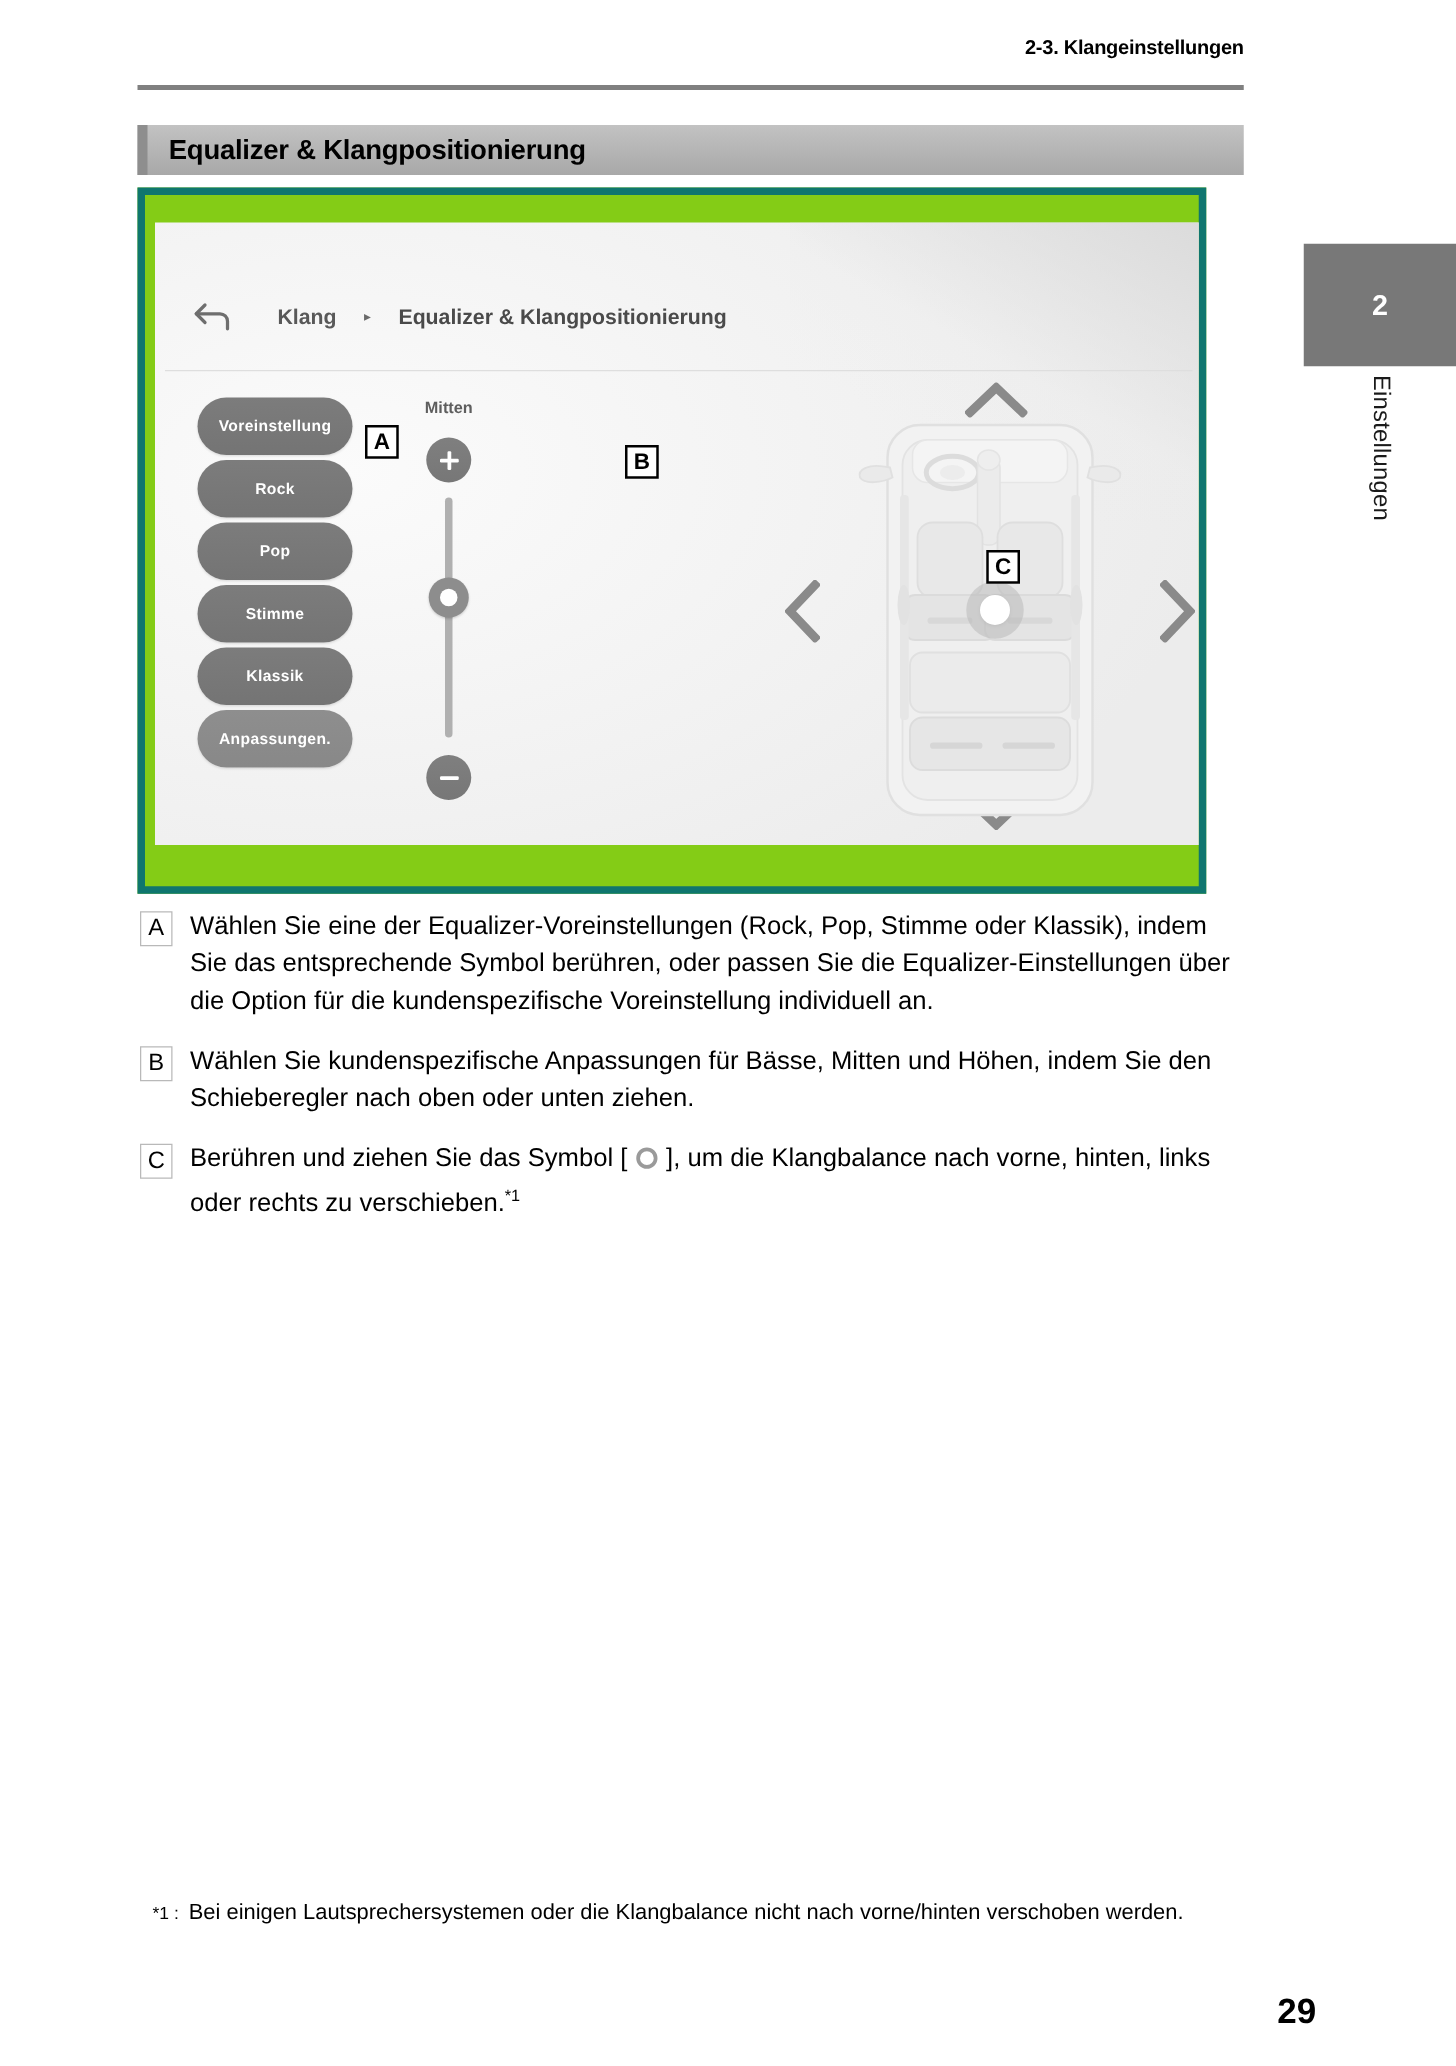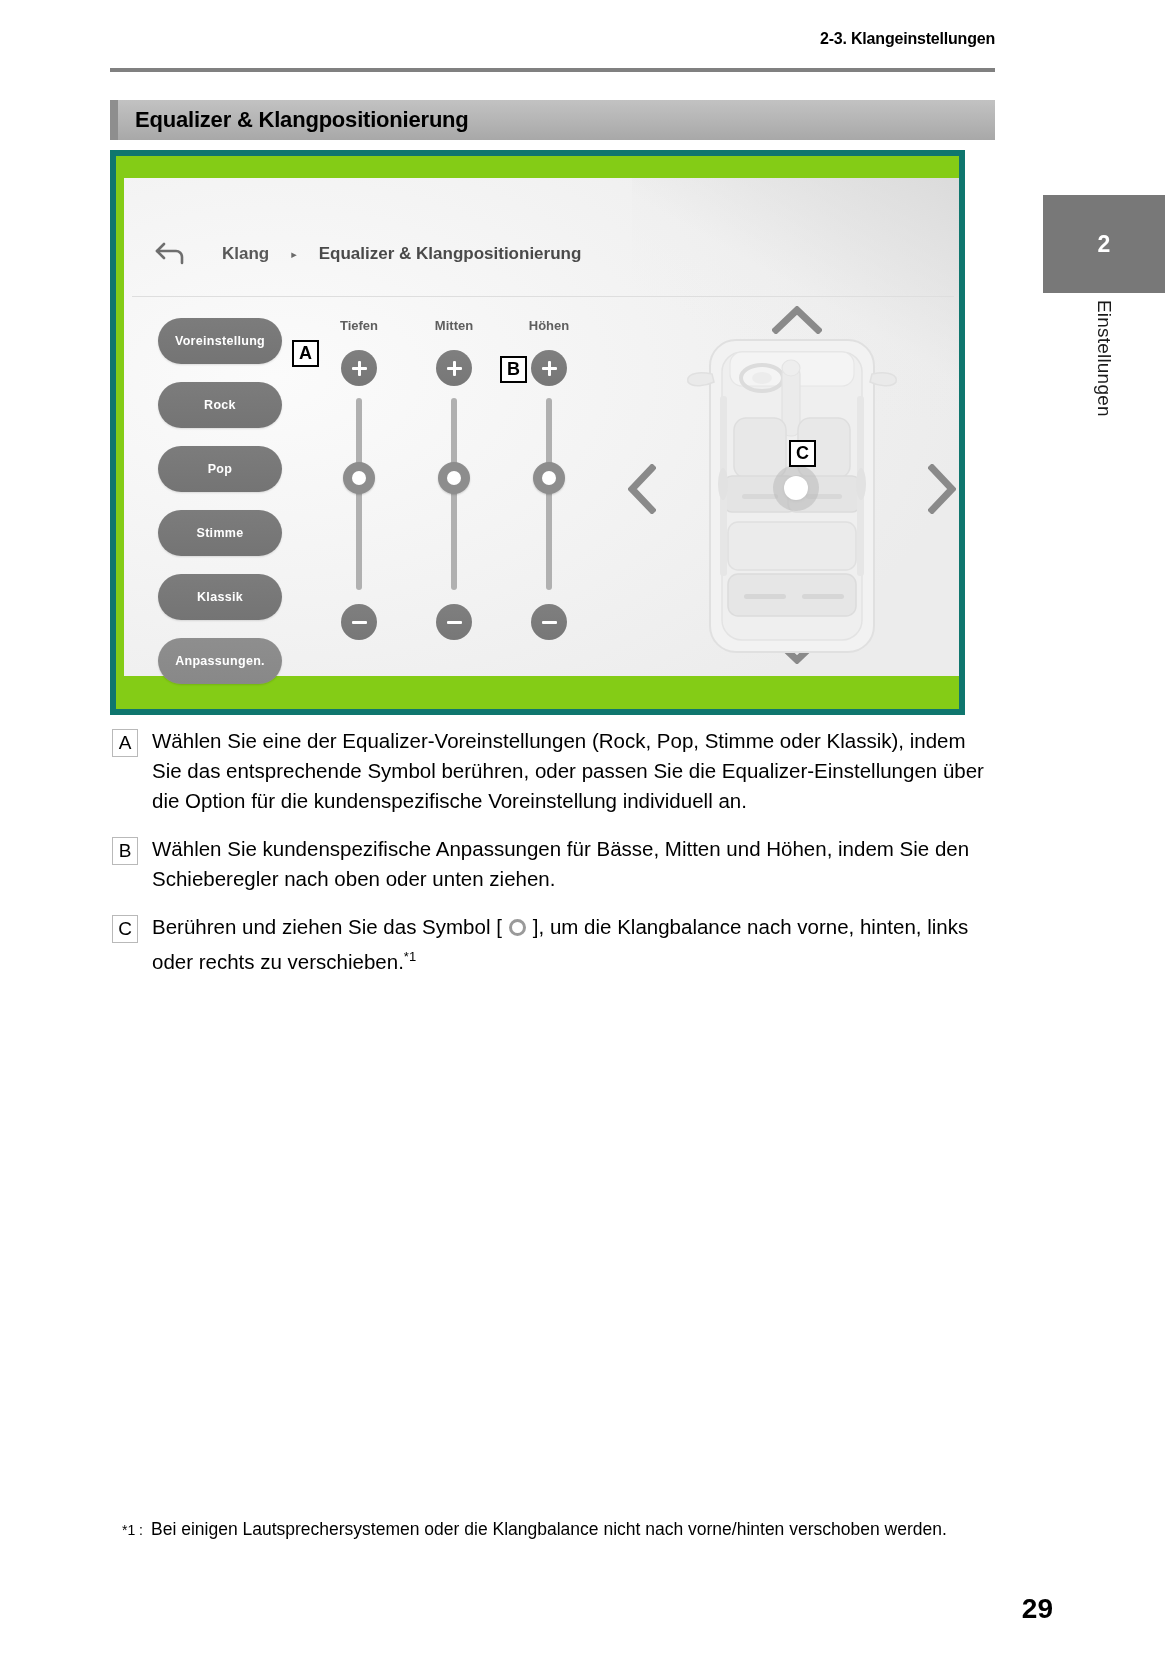--- a/index.html
+++ b/index.html
@@ -126,21 +126,21 @@
   }
 
   
   .presets {
     position: absolute;
     top: 140px;
     left: 34px;
     width: 124px;
     display: flex;
     flex-direction: column;
-    gap: 18px;
+    gap: 4px;
   }
   .preset-btn {
     width: 124px;
     height: 46px;
     border-radius: 23px;
     display: flex;
     align-items: center;
     justify-content: center;
     color: #ffffff;
     font-size: 12.5px;
@@ -426,58 +426,34 @@
       <div class="preset-btn">
         <span>Klassik</span>
       </div>
       <div class="preset-btn light">
         <span>Anpassungen.</span>
       </div>
     </div>
 
     <div class="sliders">
 
-      <div class="slider-col">
-        <div class="slider-label">Tiefen</div>
-        <div class="round-btn plus">
-          <span class="glyph-h"></span>
-          <span class="glyph-v"></span>
-        </div>
-        <div class="slider-track"></div>
-        <div class="slider-thumb"></div>
-        <div class="round-btn minus">
-          <span class="glyph-h"></span>
-        </div>
-      </div>
 
       <div class="slider-col">
         <div class="slider-label">Mitten</div>
         <div class="round-btn plus">
           <span class="glyph-h"></span>
           <span class="glyph-v"></span>
         </div>
         <div class="slider-track"></div>
         <div class="slider-thumb"></div>
         <div class="round-btn minus">
           <span class="glyph-h"></span>
         </div>
       </div>
 
-      <div class="slider-col">
-        <div class="slider-label">Höhen</div>
-        <div class="round-btn plus">
-          <span class="glyph-h"></span>
-          <span class="glyph-v"></span>
-        </div>
-        <div class="slider-track"></div>
-        <div class="slider-thumb"></div>
-        <div class="round-btn minus">
-          <span class="glyph-h"></span>
-        </div>
-      </div>
 
     </div>
 
     <div class="balance-pad">
 
       <svg class="chev chev-up" width="50" height="28" viewBox="0 0 50 28">
         <polyline points="4,24 25,4 46,24"></polyline>
       </svg>
       <svg class="chev chev-down" width="50" height="28" viewBox="0 0 50 28">
         <polyline points="4,4 25,24 46,4"></polyline>

